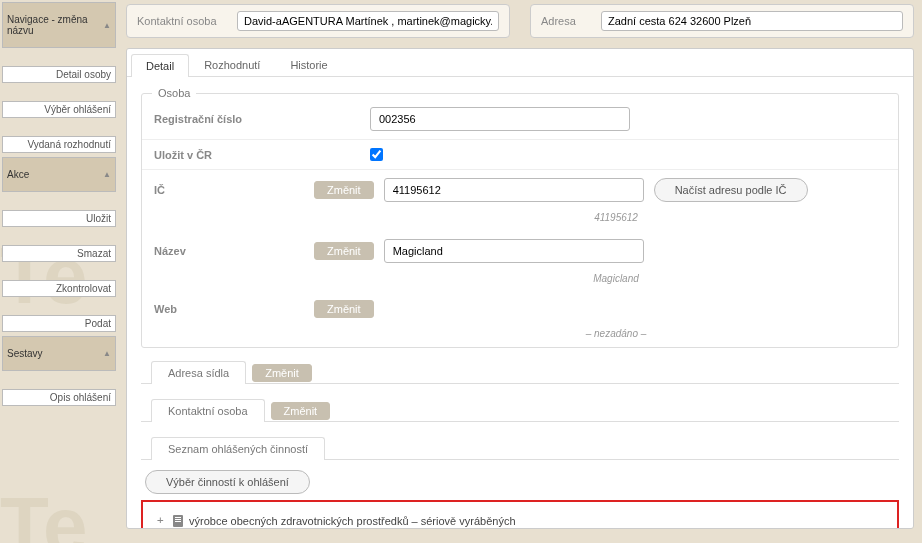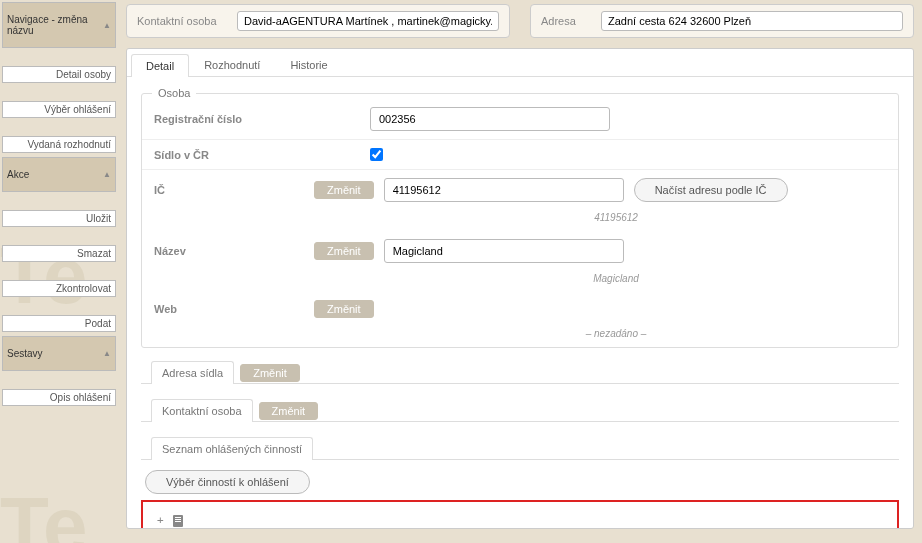--- a/index.html
+++ b/index.html
@@ -22,25 +22,25 @@
 .tab.active { background: #fff; border-color: #ddd; border-radius: 3px 3px 0 0; color: #333; position: relative; top: 1px; }
 .content-body { padding: 10px 14px; }
 fieldset { border: 1px solid #ddd; border-radius: 3px; padding: 0; margin-bottom: 12px; }
 fieldset > legend { font-size: 11px; color: #777; padding: 0 6px; margin-left: 10px; }
 .form-row { display: flex; align-items: center; padding: 8px 12px; gap: 10px; }
 .form-row + .form-row { border-top: 1px solid #eee; }
 .form-row .label { width: 150px; color: #888; font-size: 11px; flex-shrink: 0; font-weight: bold; }
 .btn-small { background: #f0f0f0; border: 1px solid #ccc; border-radius: 3px; padding: 2px 12px; font-size: 11px; color: #999; cursor: pointer; }
 .btn-small.disabled { background: #c8c0b0; color: #fff; border-color: #c8c0b0; }
 .form-input { border: 1px solid #bbb; border-radius: 3px; padding: 5px 8px; font-size: 11px; background: #fff; width: 280px; }
-.form-input.wide { width: 240px; }
+.form-input.wide { width: 260px; }
 .btn-action { background: #f5f5f5; border: 1px solid #bbb; border-radius: 12px; padding: 5px 20px; font-size: 11px; cursor: pointer; color: #555; }
 .subtext { font-size: 10px; font-style: italic; color: #999; text-align: center; margin-top: 2px; }
 .sub-row { padding: 0 12px 8px 334px; }
-.legend-tab { display: inline-block; border: 1px solid #ddd; border-bottom: none; border-radius: 3px 3px 0 0; padding: 5px 10px; font-size: 11px; color: #777; background: #fff; margin-left: 10px; position: relative; top: 1px; }
+.legend-tab { display: inline-block; border: 1px solid #ddd; border-bottom: none; border-radius: 3px 3px 0 0; padding: 5px 16px; font-size: 11px; color: #777; background: #fff; margin-left: 10px; position: relative; top: 1px; }
 .legend-group { border-top: 1px solid #ddd; margin-bottom: 14px; }
 .legend-row { display: flex; align-items: center; gap: 6px; }
 .activity-box { border: 2px solid #d22; padding: 10px 14px; margin-top: 6px; }
 .activity-list { list-style: none; }
 .activity-list li { display: flex; align-items: center; gap: 6px; padding: 2px 0; font-size: 11px; color: #444; }
 .plus { color: #888; font-family: monospace; width: 10px; cursor: pointer; }
 .doc-icon { display: inline-block; width: 10px; height: 12px; background: #888; border-radius: 1px; position: relative; }
 .doc-icon::after { content: ""; position: absolute; top: 2px; left: 2px; right: 2px; height: 1px; background: #fff; box-shadow: 0 2px 0 #fff, 0 4px 0 #fff; }
 .triangle { font-size: 8px; color: #888; }
 .checkbox-check { width: 13px; height: 13px; }
@@ -100,21 +100,21 @@
         <fieldset>
           <legend>Osoba</legend>
 
           <div class="form-row">
             <span class="label">Registrační číslo</span>
             <span style="width:46px"></span>
             <input class="form-input wide" value="002356" style="">
           </div>
 
           <div class="form-row">
-            <span class="label">Sídlo v ČR</span>
+            <span class="label">Uložit v ČR</span>
             <span style="width:46px"></span>
             <input type="checkbox" class="checkbox-check" checked="" style="">
           </div>
 
           <div class="form-row">
             <span class="label">IČ</span>
             <button class="btn-small disabled">Změnit</button>
             <input class="form-input wide" value="41195612" style="">
             <button class="btn-action">Načíst adresu podle IČ</button>
           </div>
@@ -156,20 +156,21 @@
           <span class="legend-tab">Seznam ohlášených činností</span>
         </div>
         <div class="legend-group" style="padding-top:10px; border-top:1px solid #ddd">
           <button class="btn-action" style="margin-left:4px">Výběr činností k ohlášení</button>
 
           <div class="activity-box">
             <ul class="activity-list">
               <li>
                 <span class="plus">+</span>
                 <span class="doc-icon"></span>
+                <span>výrobce obecných zdravotnických prostředků – sériově vyráběných</span>
               </li>
 
             </ul>
           </div>
         </div>
       </div>
     </div>
   </div>
 </div>
 

